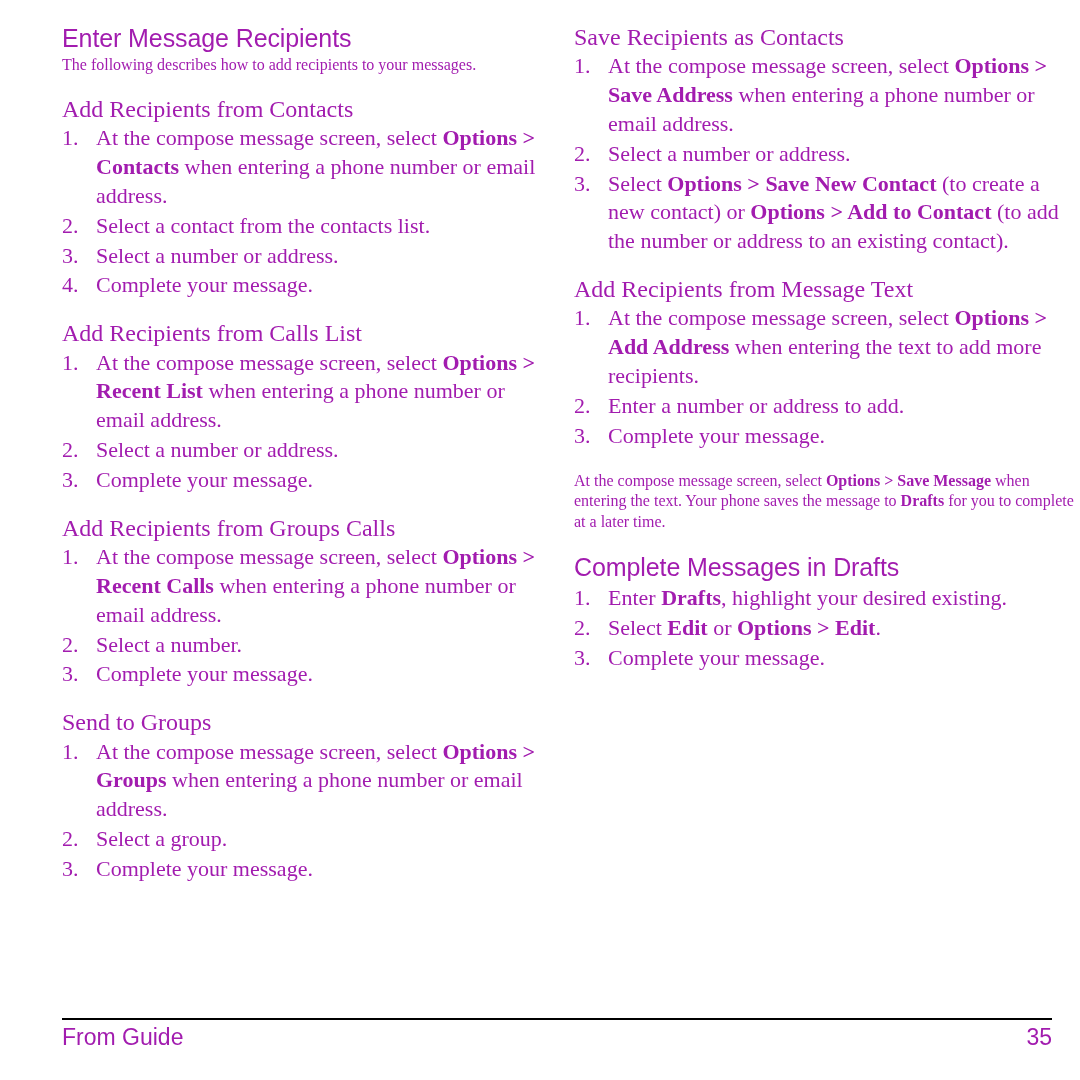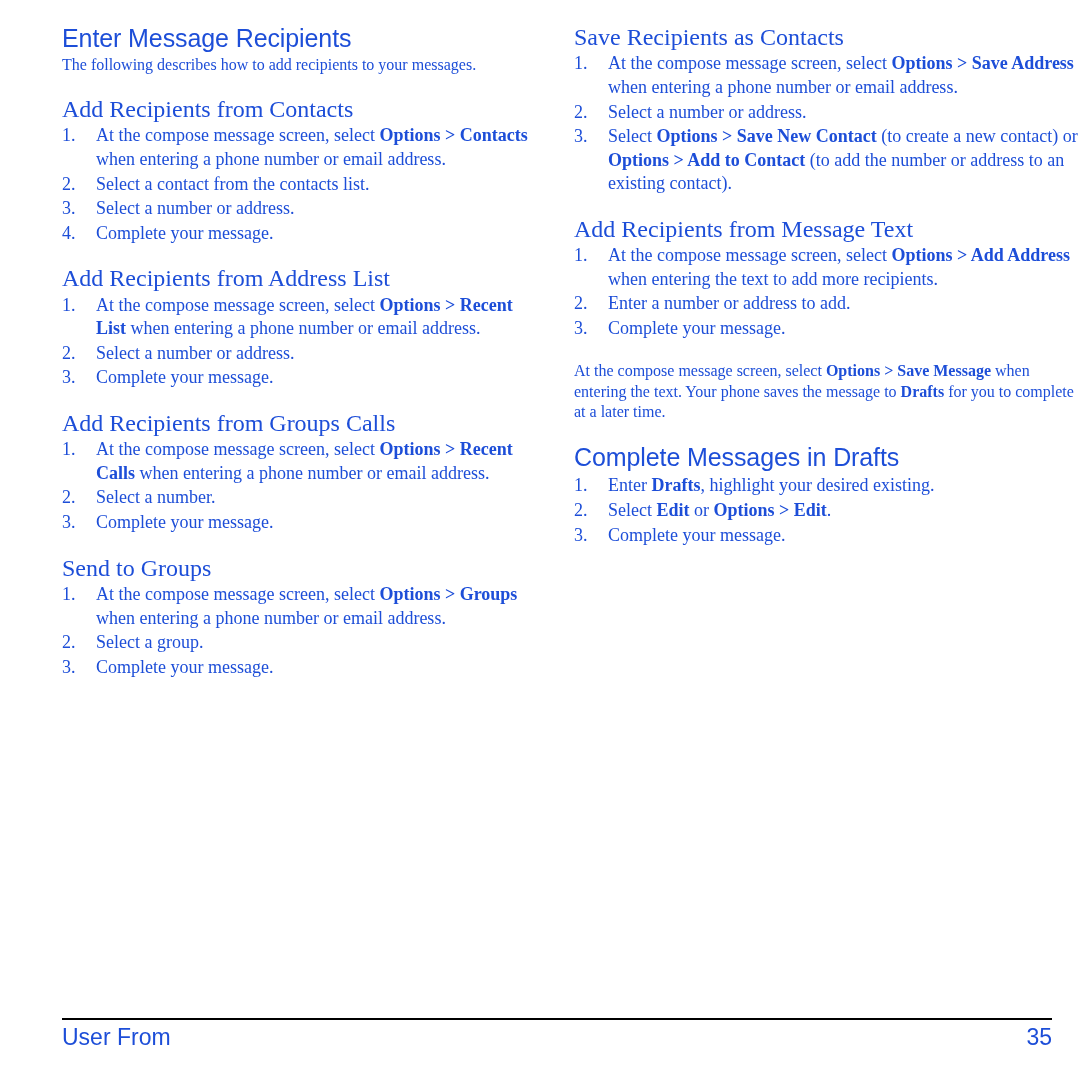--- a/index.html
+++ b/index.html
@@ -5,21 +5,21 @@
   html, body {
     margin: 0;
     padding: 0;
     background: #ffffff;
   }
   .page {
     position: relative;
     width: 1080px;
     height: 1080px;
     background: #ffffff;
-    color: #1d4ed8;
+    color: #a21caf;
     overflow: hidden;
     font-family: "Liberation Serif", "DejaVu Serif", serif;
   }
 
   .columns {
     position: absolute;
     left: 0;
     top: 0;
     width: 1080px;
     height: 1000px;
@@ -69,21 +69,21 @@
     line-height: 1.31;
     margin: 0;
     padding: 0;
   }
 
   
   ol.steps {
     list-style: none;
     margin: 1px 0 0 0;
     padding: 0;
-    font-size: 18px;
+    font-size: 22px;
     line-height: 1.31;
     counter-reset: step;
   }
   ol.steps > li {
     position: relative;
     padding-left: 34px;
     margin: 0 0 1px 0;
     counter-increment: step;
   }
   ol.steps > li::before {
@@ -129,21 +129,21 @@
         <div class="sec">
           <h2 class="h-serif">Add Recipients from Contacts</h2>
           <ol class="steps">
             <li><span>At the compose message screen, select </span><span class="b">Options &gt; Contacts</span><span> when entering a phone number or email address.</span></li>
             <li><span>Select a contact from the contacts list.</span></li>
             <li><span>Select a number or address.</span></li>
             <li><span>Complete your message.</span></li>
           </ol>
         </div>
         <div class="sec">
-          <h2 class="h-serif">Add Recipients from Address List</h2>
+          <h2 class="h-serif">Add Recipients from Calls List</h2>
           <ol class="steps">
             <li><span>At the compose message screen, select </span><span class="b">Options &gt; Recent List</span><span> when entering a phone number or email address.</span></li>
             <li><span>Select a number or address.</span></li>
             <li><span>Complete your message.</span></li>
           </ol>
         </div>
         <div class="sec">
           <h2 class="h-serif">Add Recipients from Groups Calls</h2>
           <ol class="steps">
             <li><span>At the compose message screen, select </span><span class="b">Options &gt; Recent Calls</span><span> when entering a phone number or email address.</span></li>
@@ -185,17 +185,17 @@
           <ol class="steps">
             <li><span>Enter </span><span class="b">Drafts</span><span>, highlight your desired existing.</span></li>
             <li><span>Select </span><span class="b">Edit</span><span> or </span><span class="b">Options &gt; Edit</span><span>.</span></li>
             <li><span>Complete your message.</span></li>
           </ol>
         </div>
       </div>
   </div>
 
   <div class="footer">
-    <span>User From</span>
+    <span>From Guide</span>
     <span>35</span>
   </div>
 
 </div>
 
 </body></html>

